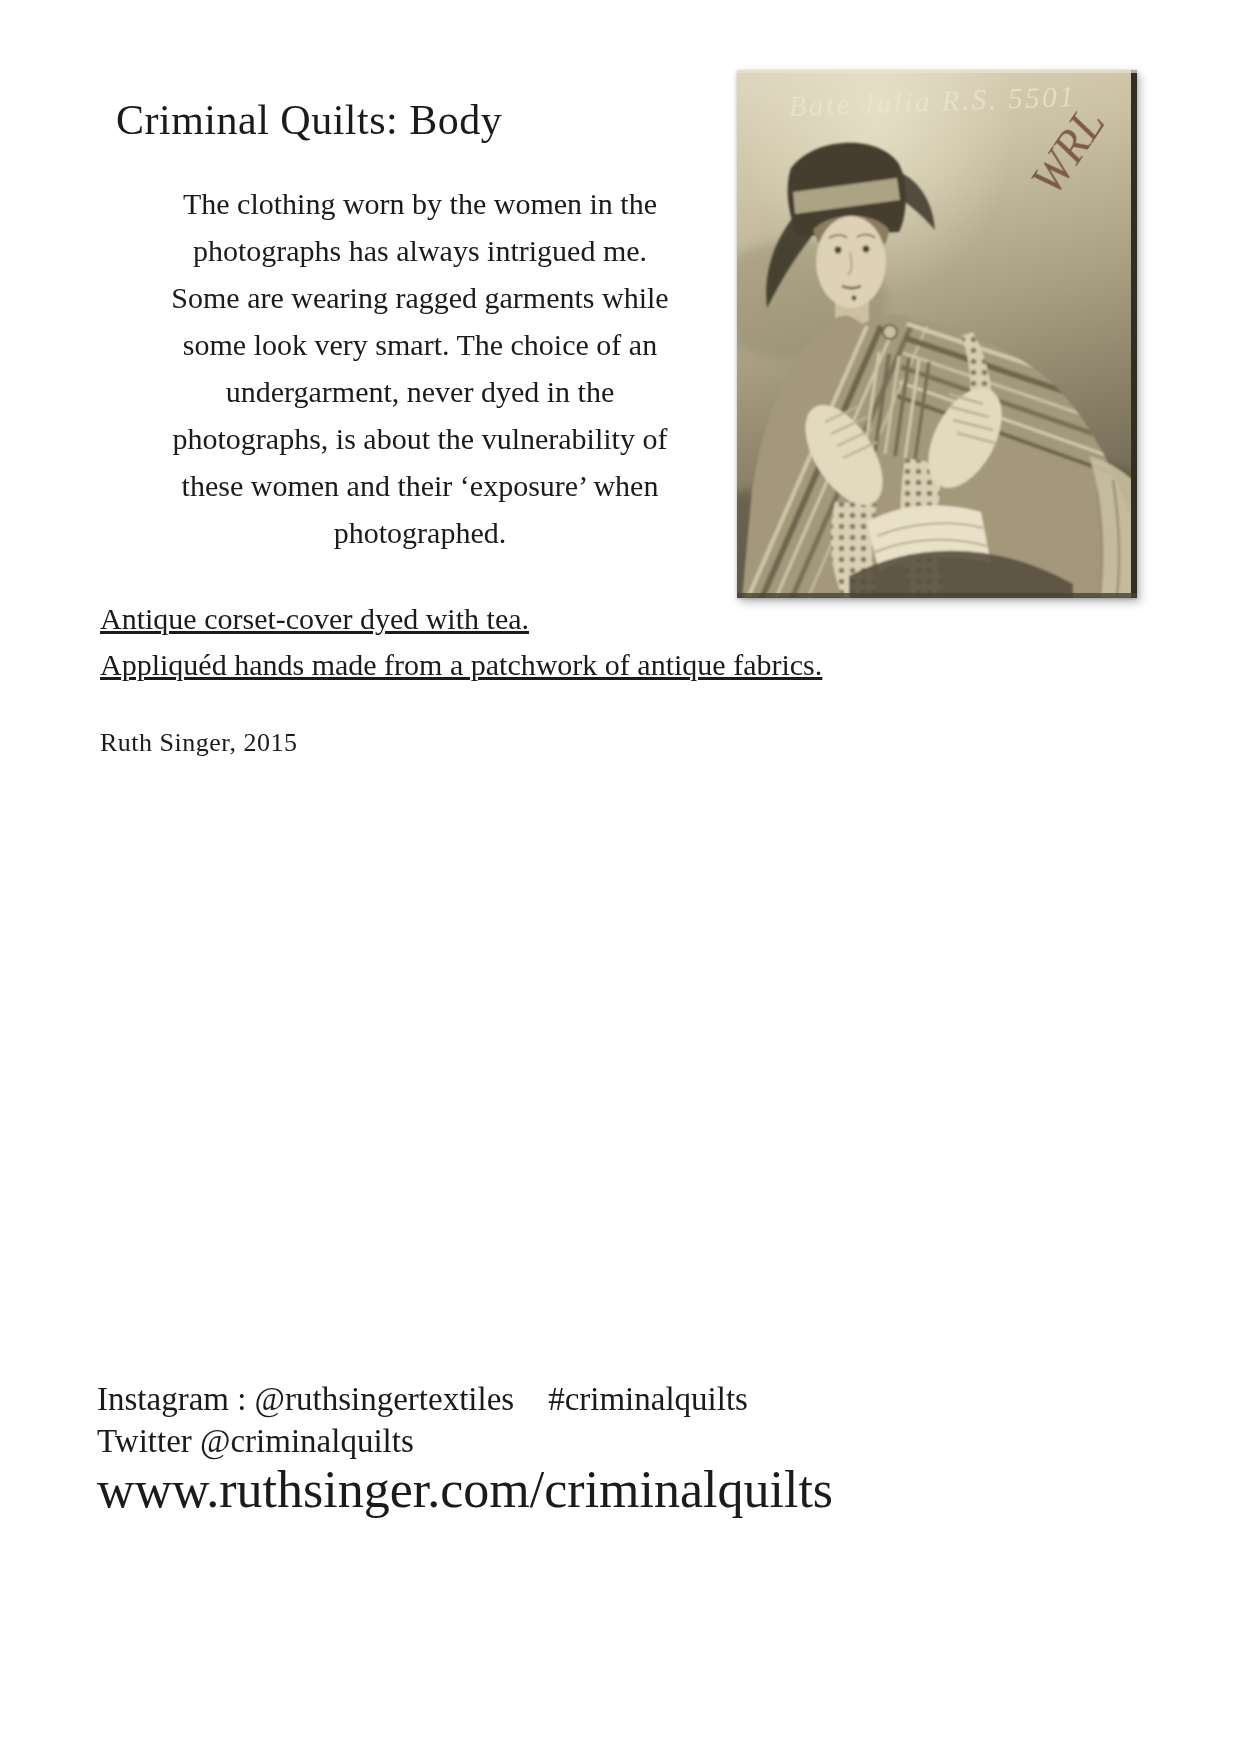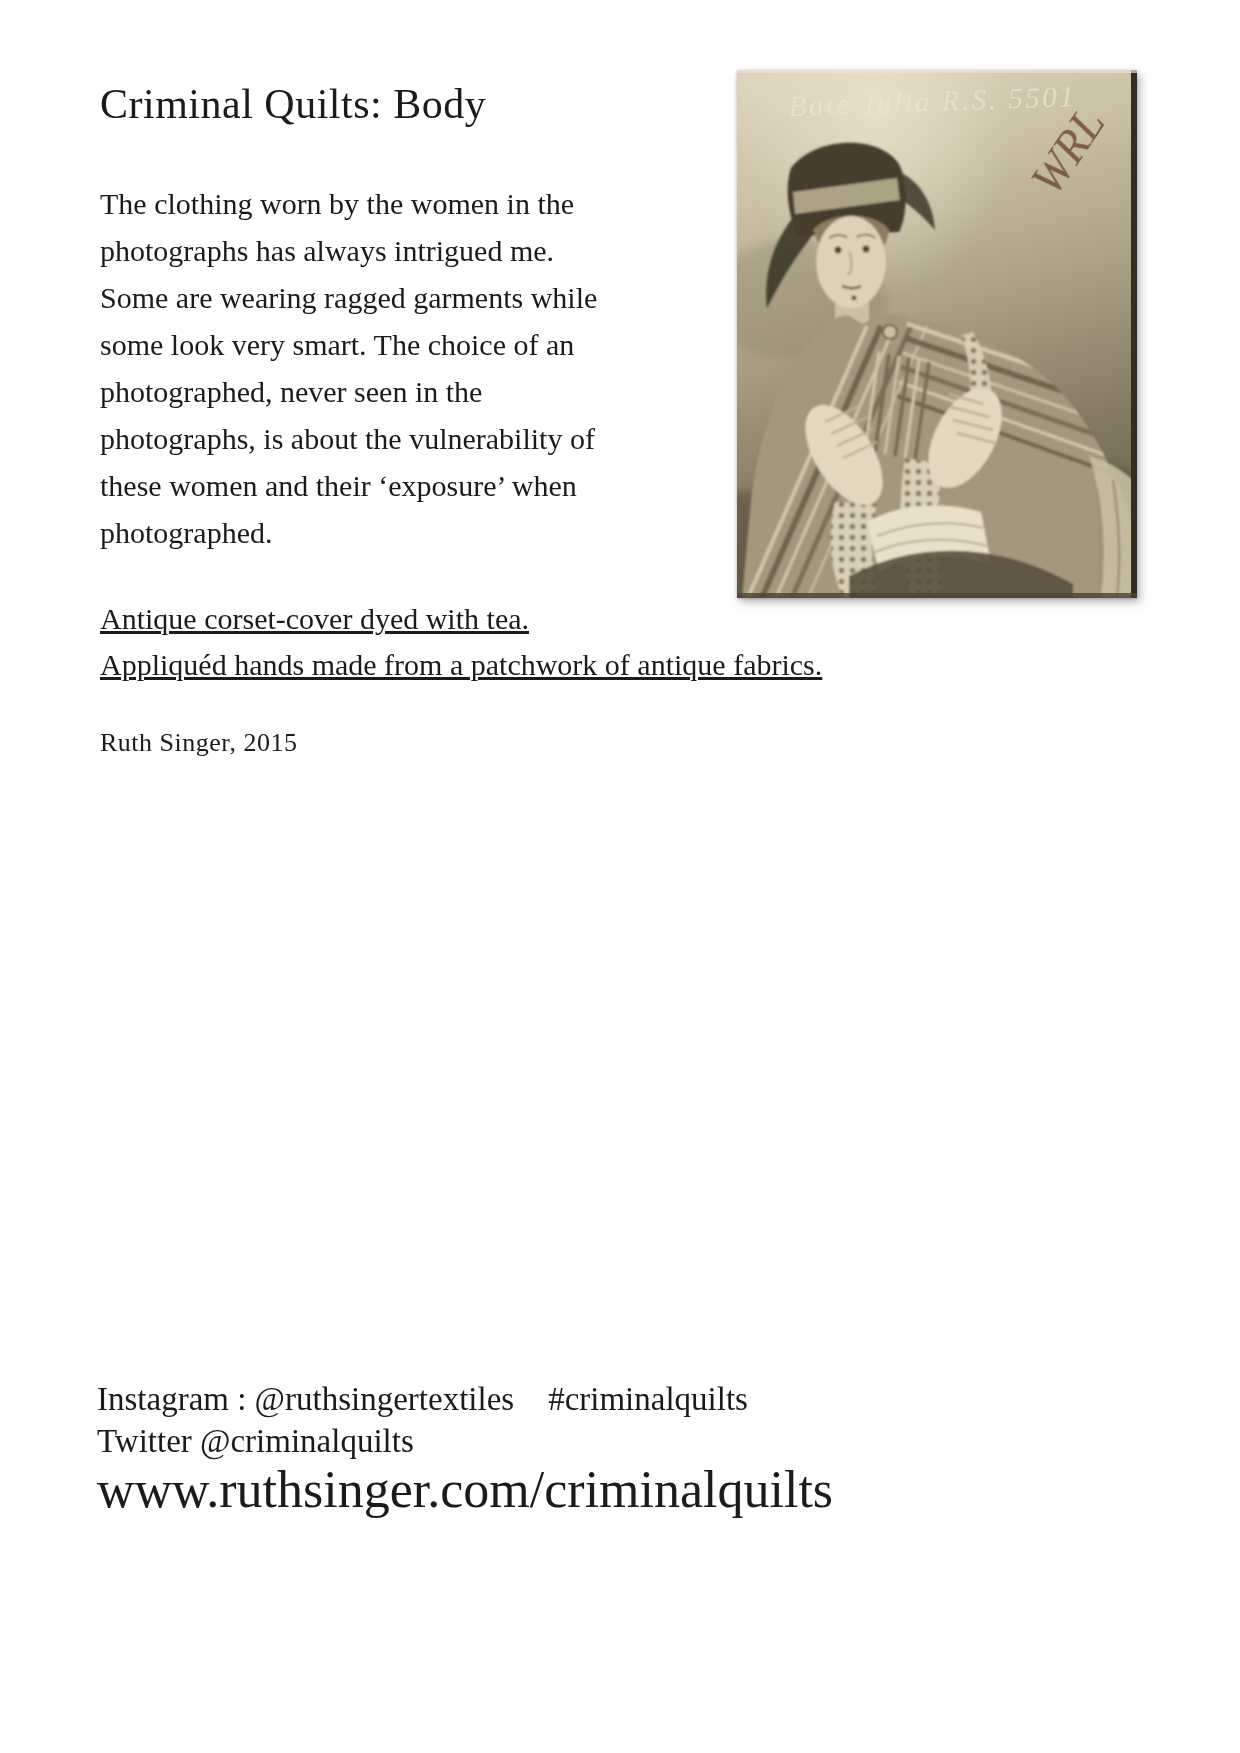--- a/index.html
+++ b/index.html
@@ -7,25 +7,25 @@
     position:relative;
     width:1240px;height:1753px;
     background:#ffffff;
     font-family:"Liberation Serif", serif;
     color:#1b1b1b;
     overflow:hidden;
   }
   .page-title{
     position:absolute;left:100px;top:80px;
     font-size:42px;font-weight:400;letter-spacing:0.5px;
-    margin:0;
+    margin:16px;
   }
   .body-copy{
     position:absolute;left:100px;top:180px;width:640px;
-    font-size:30px;line-height:47px;
+    font-size:30px;line-height:47px;text-align:center;
   }
   .caption{
     position:absolute;left:100px;top:596px;width:820px;
     font-size:30px;line-height:46px;text-decoration:underline;
   }
   .byline{
     position:absolute;left:100px;top:728px;
     font-size:26px;letter-spacing:0.5px;
   }
   .photo{
@@ -49,21 +49,21 @@
 
 <div class="page">
 
   <h1 class="page-title">Criminal Quilts: Body</h1>
 
   <div class="body-copy">
     <div>The clothing worn by the women in the</div>
     <div>photographs has always intrigued me.</div>
     <div>Some are wearing ragged garments while</div>
     <div>some look very smart. The choice of an</div>
-    <div>photographed, never seen in the</div>
+    <div>undergarment, never dyed in the</div>
     <div>photographs, is about the vulnerability of</div>
     <div>these women and their ‘exposure’ when</div>
     <div>photographed.</div>
   </div>
 
   <div class="caption">
     <div>Antique corset-cover dyed with tea.</div>
     <div>Appliquéd hands made from a patchwork of antique fabrics.</div>
   </div>
 

